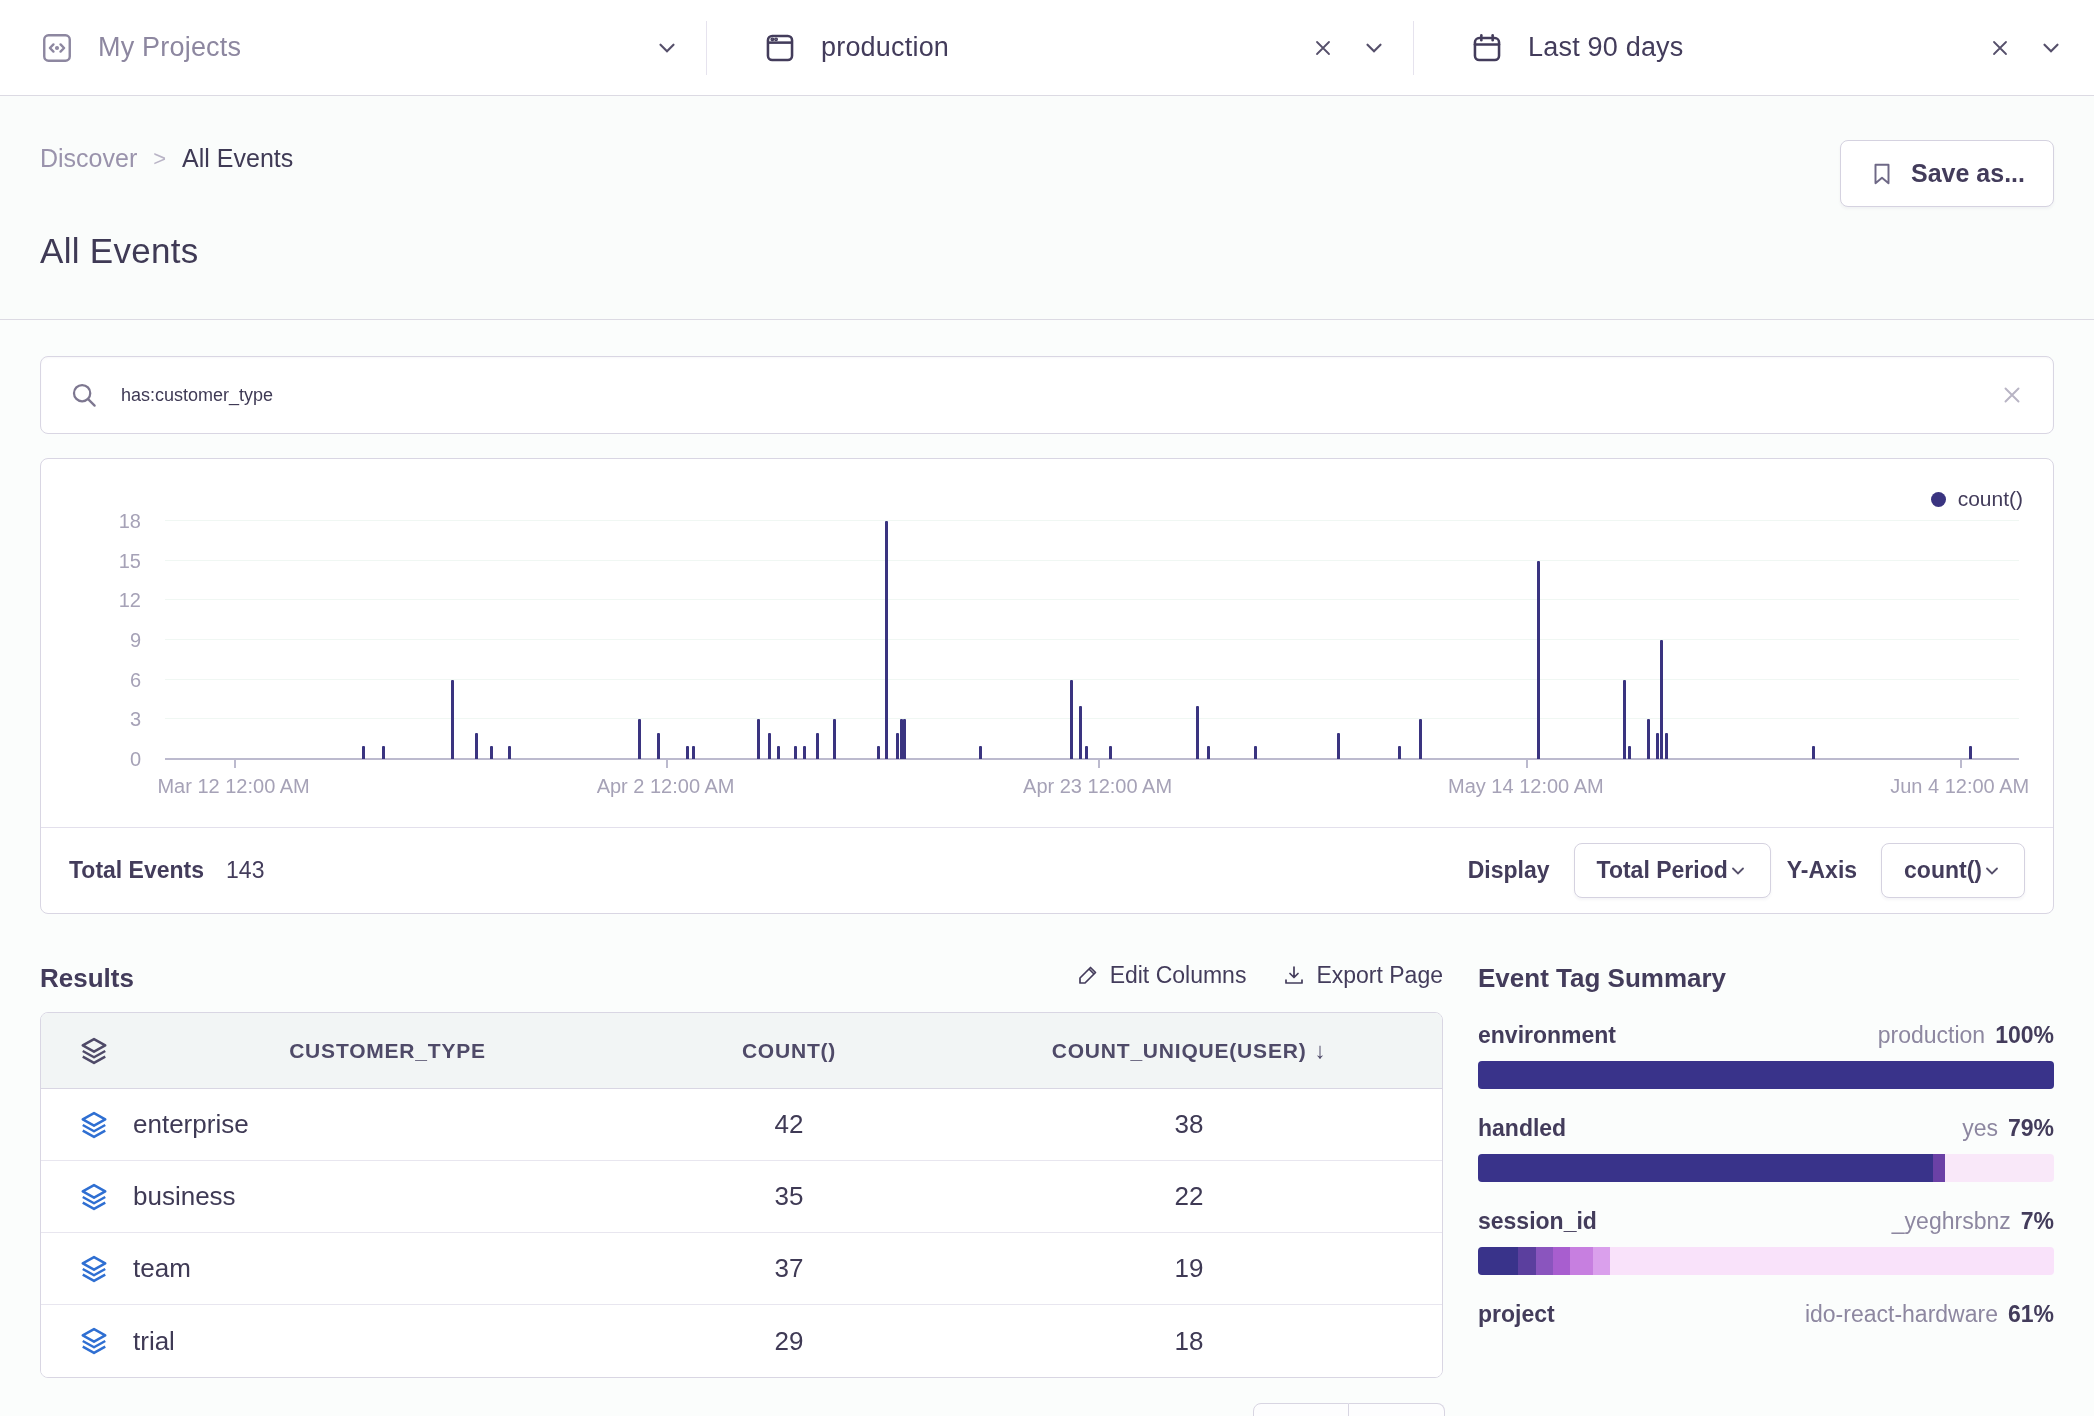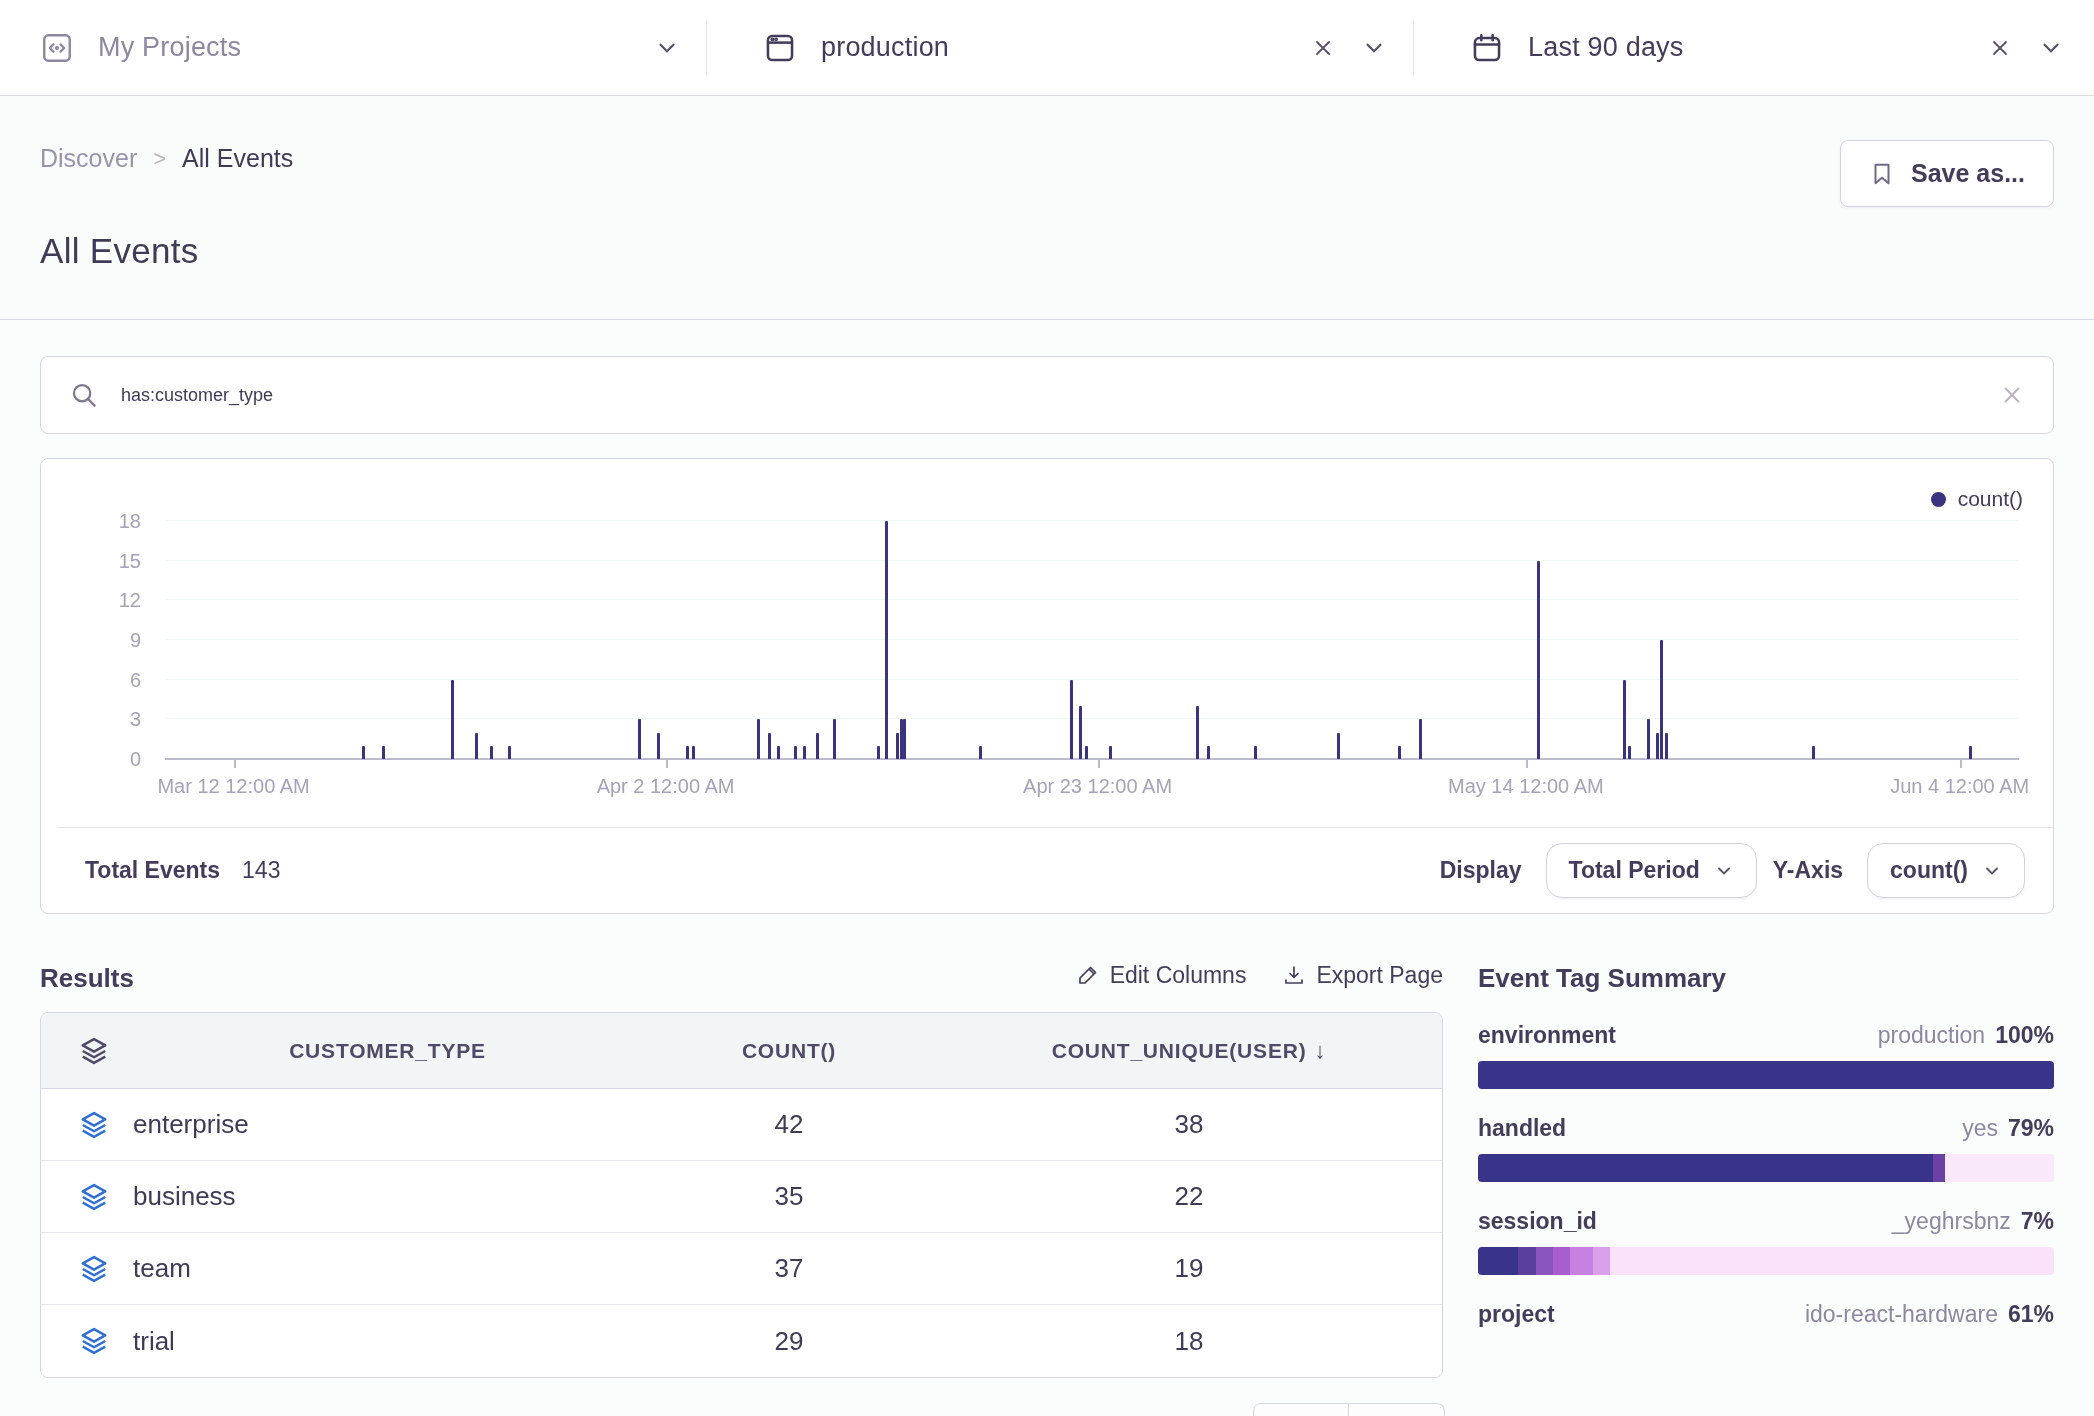--- a/index.html
+++ b/index.html
@@ -79,30 +79,30 @@
     position:absolute; left:-90px; width:66px; text-align:right;
     font-size:20px; color:#a6a2b7;
   }
   .x-tick { position:absolute; width:2px; height:9px; top:100%; background:#bcbace; }
   .x-label {
     position:absolute; top:calc(100% + 16px); transform:translateX(-50%);
     font-size:20px; color:#a6a2b7; white-space:nowrap;
   }
   .spike { position:absolute; bottom:0; width:3px; background:#3a3480; border-radius:1px 1px 0 0; }
   .chart-footer {
-    position:absolute; left:16px; right:0; bottom:0; height:86px;
+    position:absolute; left:0; right:0; bottom:0; height:86px;
     border-top:1px solid #e3e0ec; display:flex; align-items:center; padding:0 28px;
   }
   .total-label { font-size:23px; font-weight:bold; color:#433c5b; }
   .total-value { font-size:23px; color:#433c5b; margin-left:22px; }
   .cf-spacer { flex:1; }
   .cf-label { font-size:23px; font-weight:bold; color:#433c5b; margin-right:24px; }
   .dropdown-btn {
-    display:flex; align-items:center; gap:14px;
-    border:1px solid #d5d2e0; border-radius:16px; background:#ffffff;
+    display:flex; align-items:center; 
+    border:1px solid #d5d2e0; border-radius:8px; background:#ffffff;
     padding:13px 22px; font-size:23px; font-weight:bold; color:#433c5b;
     box-shadow:0 2px 3px rgba(60,50,90,0.05); cursor:pointer;
   }
   .dropdown-btn + .cf-label { margin-left:16px; }
 
   
   .lower { display:flex; margin-top:40px; gap:35px; }
   .col-left { width:1403px; flex:0 0 auto; }
   .col-right { flex:1; }
   .section-head { display:flex; align-items:center; height:42px; }

